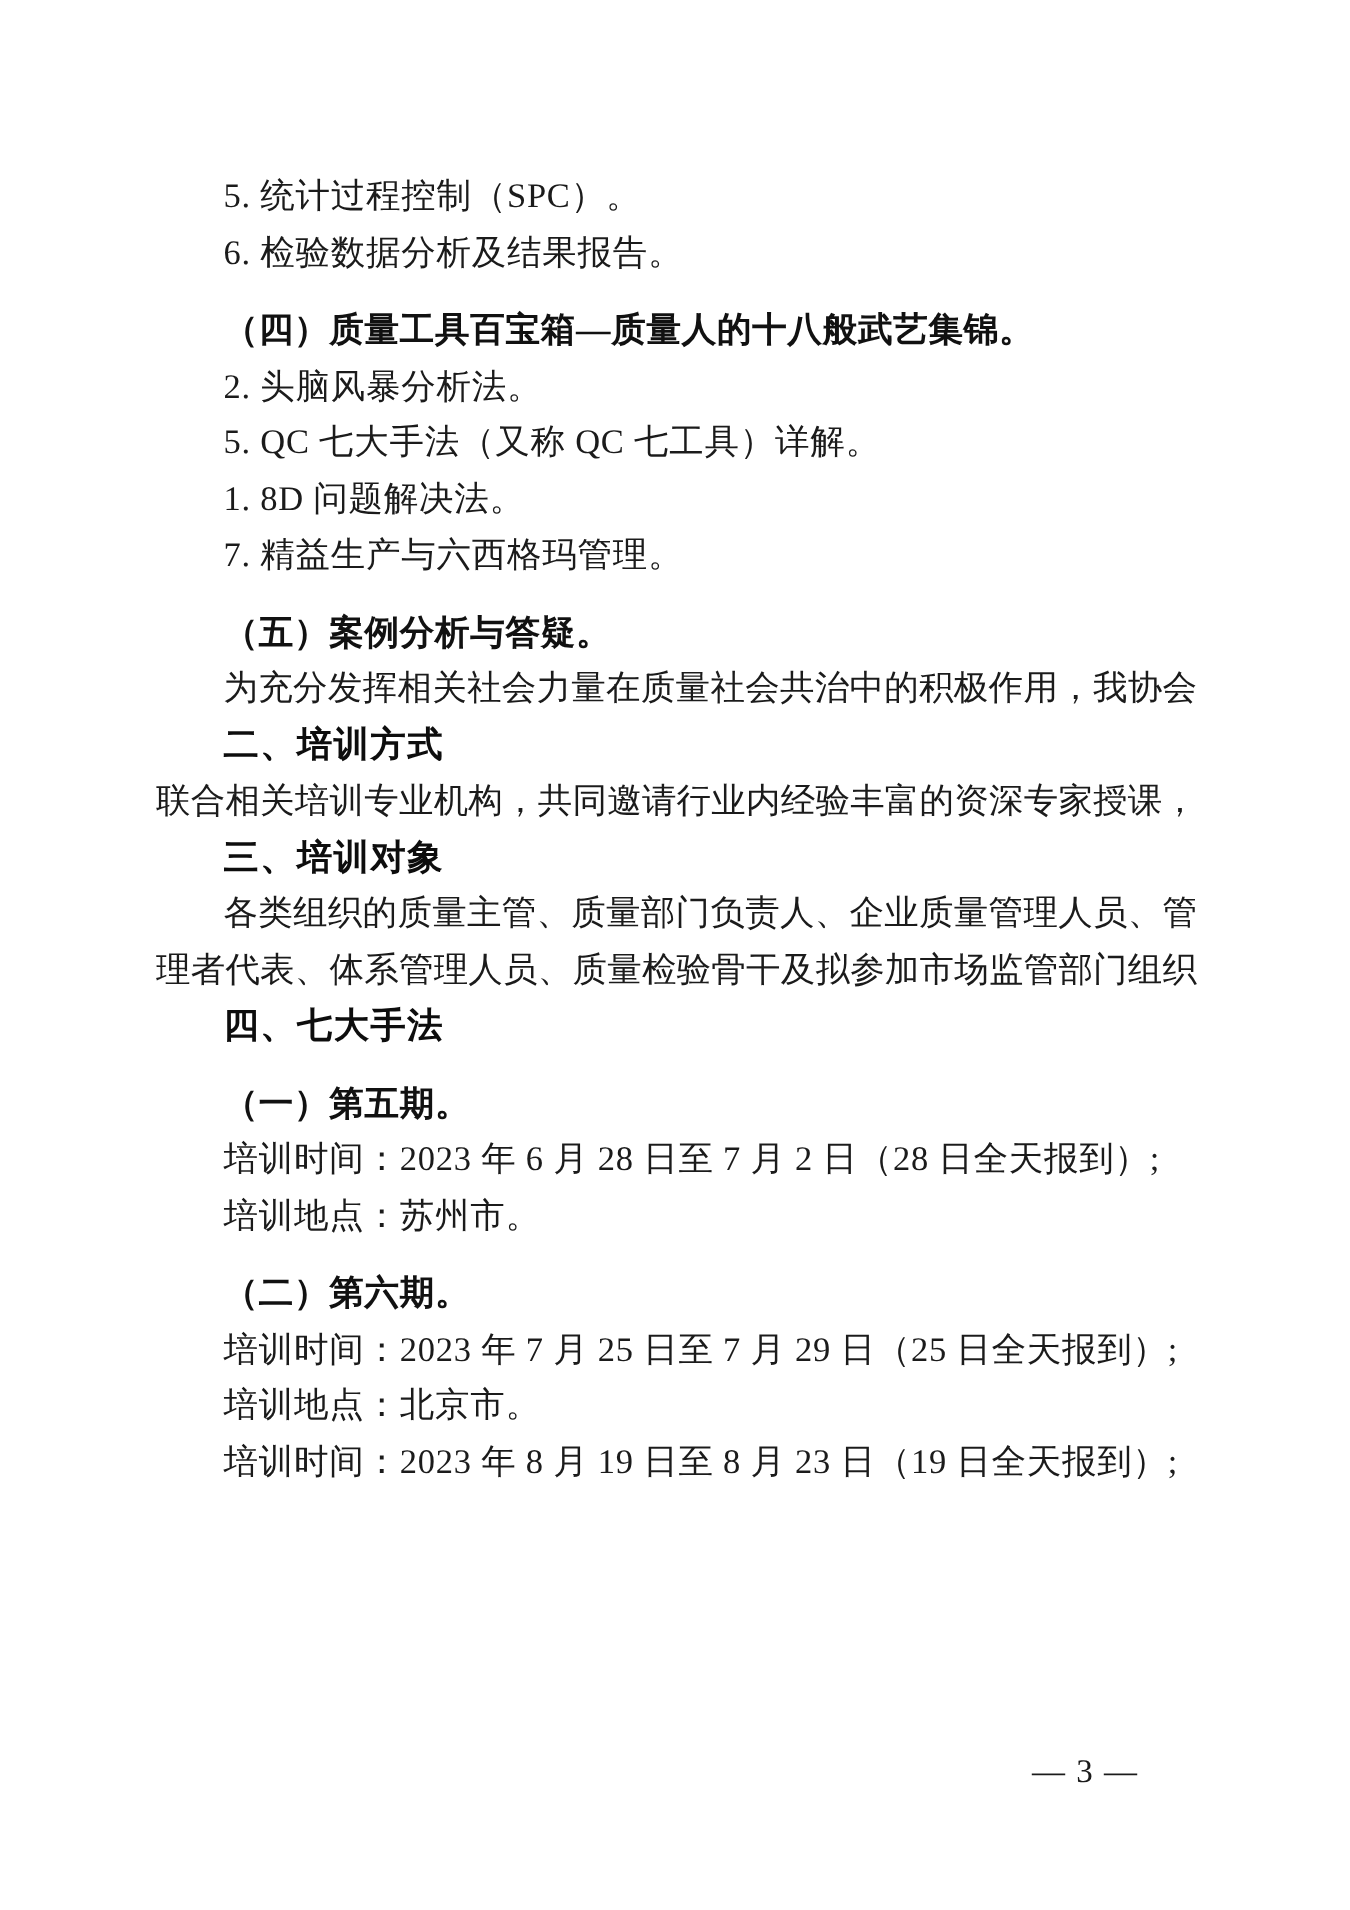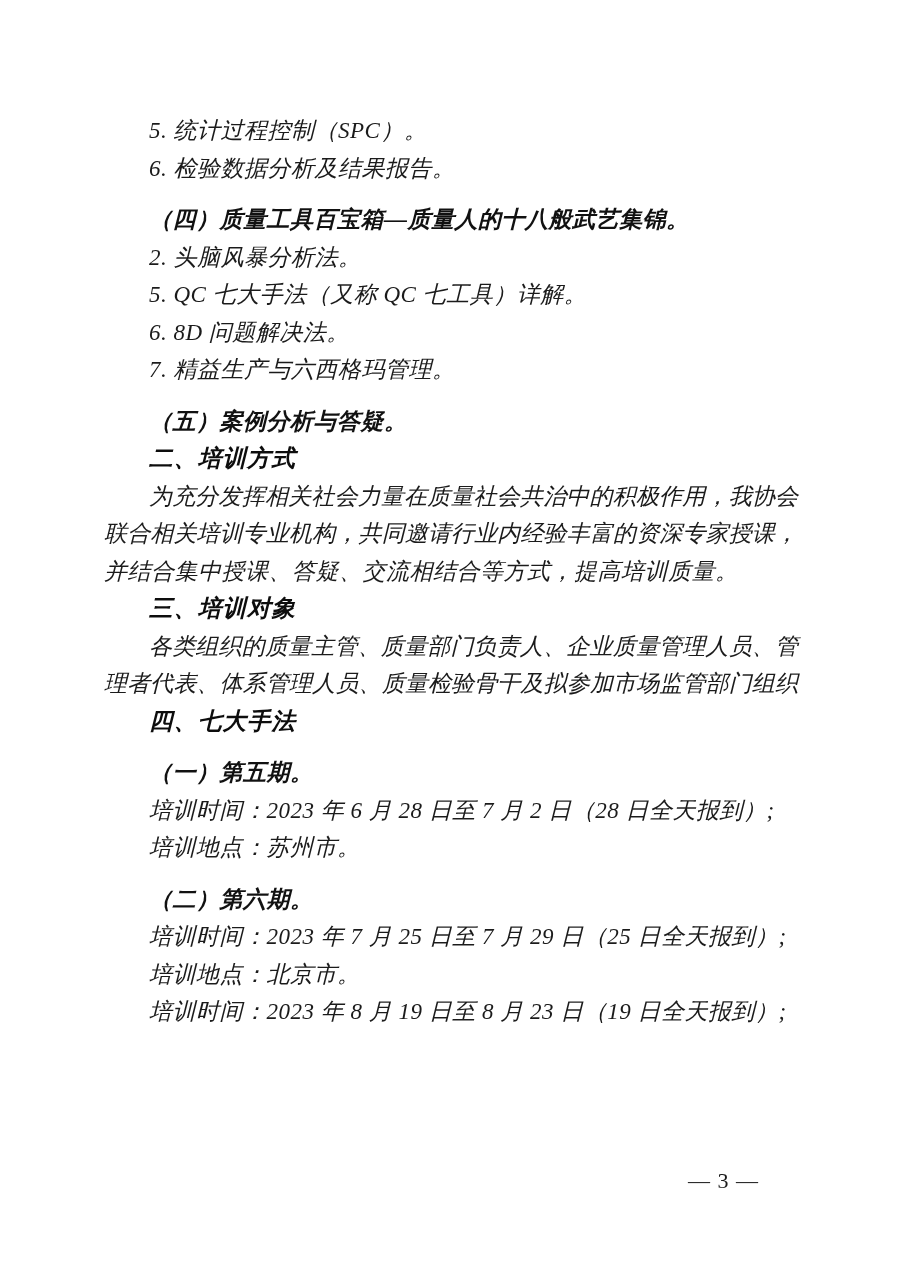--- a/index.html
+++ b/index.html
@@ -12,21 +12,20 @@
     width: 900px;
     height: 1273px;
     background: #ffffff;
     overflow: hidden;
   }
   .content {
     position: absolute;
     left: 104px;
     top: 112px;
     width: 694px;
-    font-style: italic;
   }
   .line {
     font-family: "Liberation Serif", "DejaVu Serif", serif;
     font-size: 23px;
     height: 37.5px;
     line-height: 37.5px;
     color: #1b1b1b;
     white-space: nowrap;
     letter-spacing: 0.5px;
   }
@@ -66,27 +65,26 @@
 </head>
 <body>
 
 <div class="page">
   <div class="content" id="doc-lines">
       <div class="line indent">5. 统计过程控制（SPC）。</div>
       <div class="line indent">6. 检验数据分析及结果报告。</div>
       <div class="line bold indent">（四）质量工具百宝箱—质量人的十八般武艺集锦。</div>
       <div class="line indent">2. 头脑风暴分析法。</div>
       <div class="line indent">5. QC 七大手法（又称 QC 七工具）详解。</div>
-      <div class="line indent">6. 8D 问题解决法。</div>
+      <div class="line indent">1. 8D 问题解决法。</div>
       <div class="line indent">7. 精益生产与六西格玛管理。</div>
       <div class="line bold indent">（五）案例分析与答疑。</div>
+      <div class="line indent justify">为充分发挥相关社会力量在质量社会共治中的积极作用，我协会</div>
       <div class="line heading indent">二、培训方式</div>
-      <div class="line indent justify">为充分发挥相关社会力量在质量社会共治中的积极作用，我协会</div>
       <div class="line justify">联合相关培训专业机构，共同邀请行业内经验丰富的资深专家授课，</div>
-      <div class="line">并结合集中授课、答疑、交流相结合等方式，提高培训质量。</div>
       <div class="line heading indent">三、培训对象</div>
       <div class="line indent justify">各类组织的质量主管、质量部门负责人、企业质量管理人员、管</div>
       <div class="line justify">理者代表、体系管理人员、质量检验骨干及拟参加市场监管部门组织</div>
       <div class="line heading indent">四、七大手法</div>
       <div class="line bold indent">（一）第五期。</div>
       <div class="line indent">培训时间：2023 年 6 月 28 日至 7 月 2 日（28 日全天报到）;</div>
       <div class="line indent">培训地点：苏州市。</div>
       <div class="line bold indent">（二）第六期。</div>
       <div class="line indent">培训时间：2023 年 7 月 25 日至 7 月 29 日（25 日全天报到）;</div>
       <div class="line indent">培训地点：北京市。</div>

